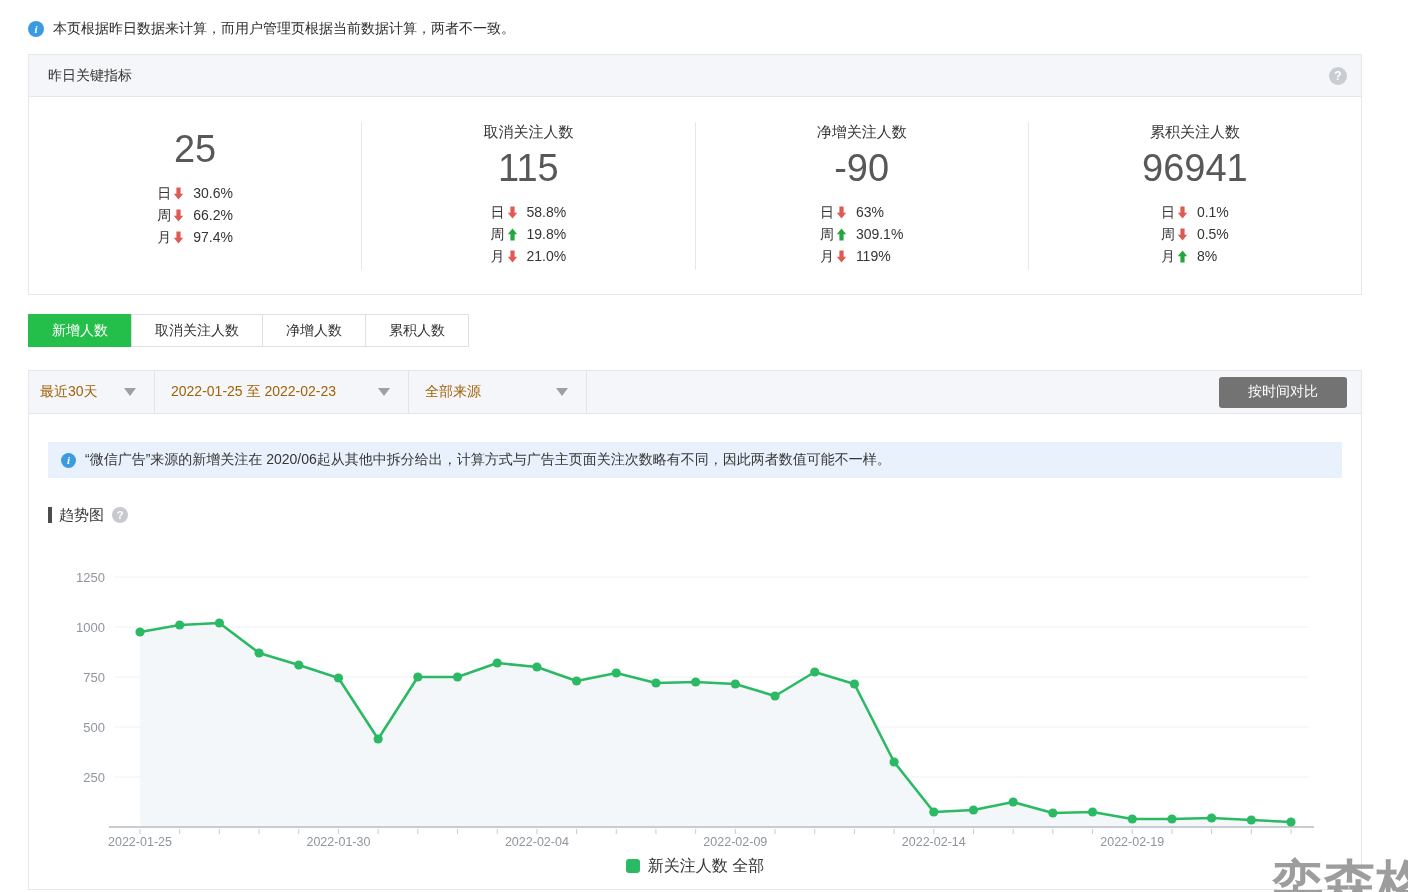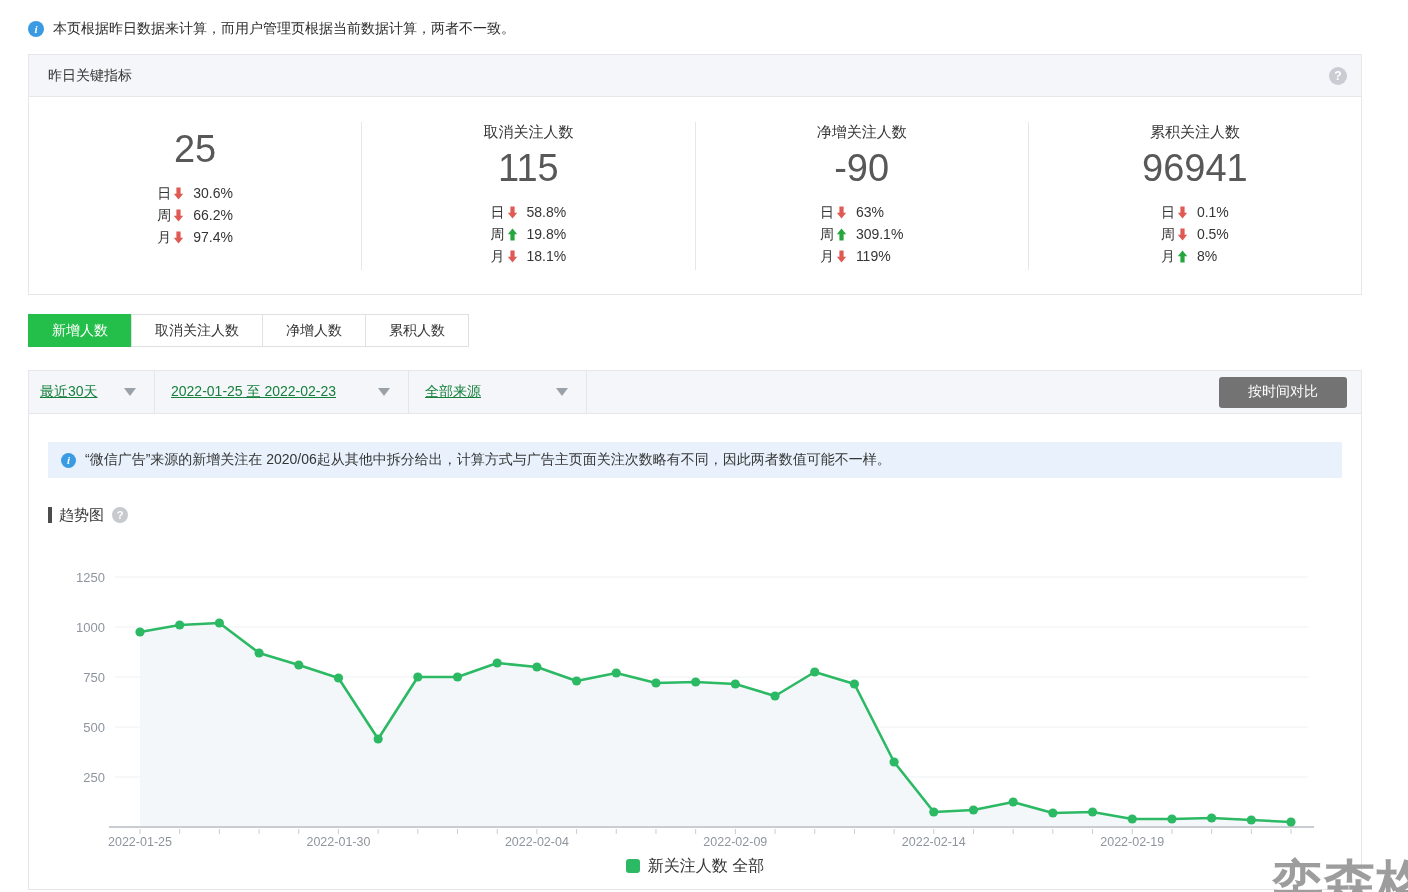--- a/index.html
+++ b/index.html
@@ -39,21 +39,21 @@
   .tabs { display:flex; margin:19px 0 0 28px; }
   .tab { height:33px; line-height:31px; padding:0 23px; background:#fff; border:1px solid #dfe0e4;
     font-size:14px; color:#353535; cursor:pointer; margin-left:-1px; }
   .tab:first-child { margin-left:0; }
   .tab.active { background:#24be4b; border-color:#24be4b; color:#fff; }
 
   
   .data-panel { margin-top:23px; height:520px; }
   .filter-bar { height:43px; background:#f5f6f9; border-bottom:1px solid #e7e7eb; display:flex; align-items:stretch; }
   .filter-seg { display:flex; align-items:center; justify-content:space-between; border-right:1px solid #e3e5ea;
-    font-size:14px; color:#15803d; cursor:pointer; padding:0 18px 0 11px;text-decoration:underline; }
+    font-size:14px; color:#a16207; cursor:pointer; padding:0 18px 0 11px; }
   .seg-preset { width:126px; }
   .seg-dates { width:254px; padding-left:16px; }
   .seg-source { width:178px; padding-left:16px; }
   .caret { width:0; height:0; border-left:6px solid transparent; border-right:6px solid transparent;
     border-top:8px solid #9ba1a9; margin-left:10px; }
   .compare-btn { margin-left:auto; align-self:center; margin-right:14px; width:128px; height:31px;
     background:#737373; color:#fff; border:none; border-radius:3px; font-size:14px; cursor:pointer;
     font-family:inherit; }
 
   .chart-notice { margin:28px 19px 0 19px; height:36px; background:#e9f2fc; display:flex; align-items:center;
@@ -137,21 +137,21 @@
                 <path d="M5.5 0.5 L0.8 6.2 L3.4 6.2 L3.4 12.5 L7.6 12.5 L7.6 6.2 L10.2 6.2 Z" fill="currentColor"></path>
               </svg>
             </span>
             <span class="trend-val">19.8%</span>
           <span class="trend-period">月</span>
             <span class="trend-arrow down">
               <svg width="11" height="13" viewBox="0 0 11 13">
                 <path d="M5.5 12.5 L0.8 6.8 L3.4 6.8 L3.4 0.5 L7.6 0.5 L7.6 6.8 L10.2 6.8 Z" fill="currentColor"></path>
               </svg>
             </span>
-            <span class="trend-val">18.1%</span>
+            <span class="trend-val">21.0%</span>
         </div>
       </div>
       <div class="metric-divider"></div>
 
       <div class="metric-card">
         <div class="metric-label">净增关注人数</div>
         <div class="metric-value">-90</div>
         <div class="trend-rows">
           <span class="trend-period">日</span>
             <span class="trend-arrow down">

